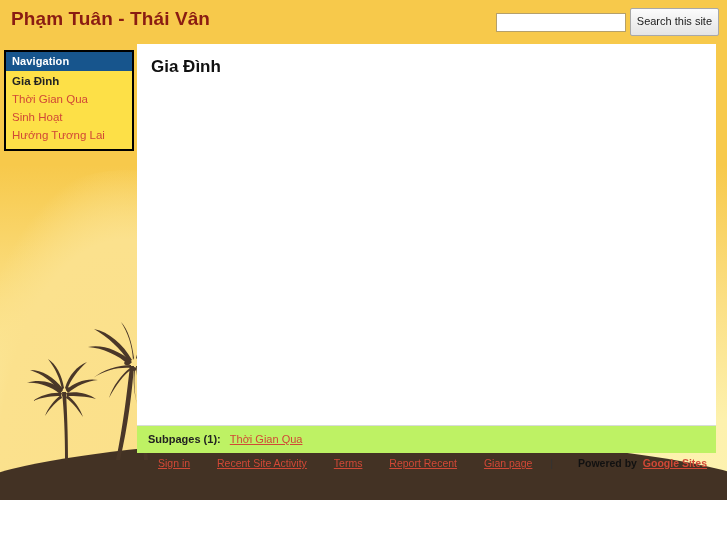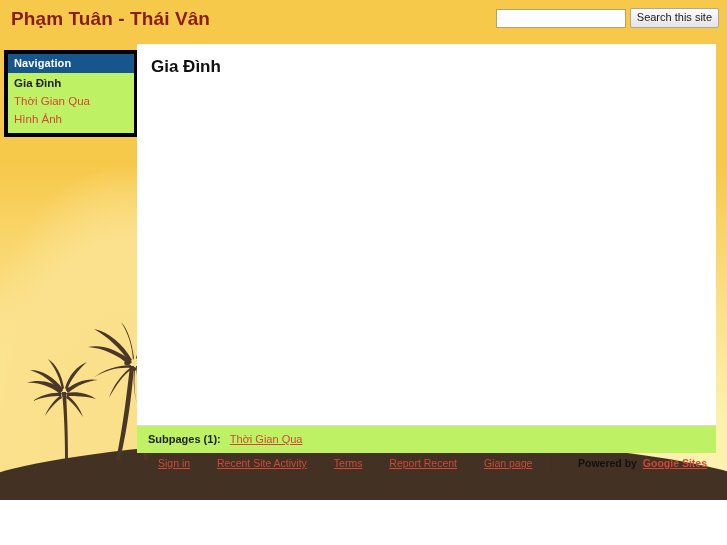--- a/index.html
+++ b/index.html
@@ -86,34 +86,34 @@
     margin-right: 4px;
   }
   #search-button {
     font-size: 11px;
     font-family: "Liberation Sans", sans-serif;
     color: #1a1a1a;
     background: linear-gradient(to bottom, #fcfcfc, #e4e4e4);
     border: 1px solid #a8a8a8;
     border-radius: 2px;
     padding: 2px 6px 3px 6px;
-    height: 20px;
+    height: 28px;
     line-height: 13px;
     cursor: pointer;
     white-space: nowrap;
   }
 
   
   #nav-box {
     position: absolute;
     left: 4px;
     top: 50px;
     width: 126px;
-    background: #bef264;
-    border: 4px solid #000000;
+    background: #fde047;
+    border: 2px solid #000000;
     z-index: 6;
   }
   #nav-header {
     background: #17558d;
     color: #ffffff;
     font-size: 11px;
     font-weight: bold;
     padding: 3px 6px 4px 6px;
     letter-spacing: 0.1px;
   }
@@ -293,21 +293,22 @@
     <input id="search-input" type="text" value="" placeholder="" style="">
     <button id="search-button">Search this site</button>
   </div>
 </div>
 
 <div id="nav-box">
   <div id="nav-header">Navigation</div>
   <ul id="nav-list">
     <li class="selected">Gia Đình</li>
     <li>Thời Gian Qua</li>
-    <li>Hình Ảnh</li>
+    <li>Sinh Hoạt</li>
+    <li>Hướng Tương Lai</li>
   </ul>
 </div>
 
 <div id="content-card">
   <div id="page-title">Gia Đình</div>
   <div id="page-body"></div>
 
   <div id="subpages-bar">
     <div id="subpages-inner">
       <span id="subpages-label">Subpages (1):</span>

